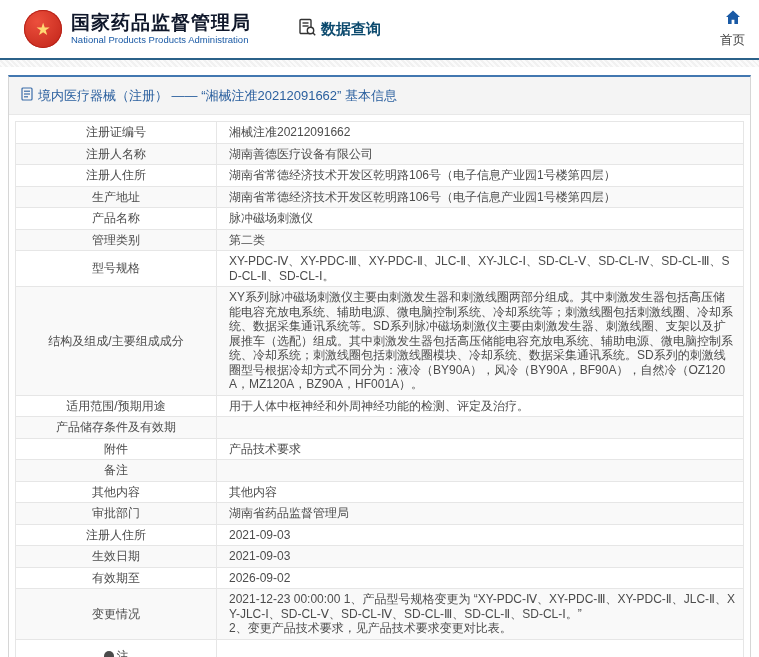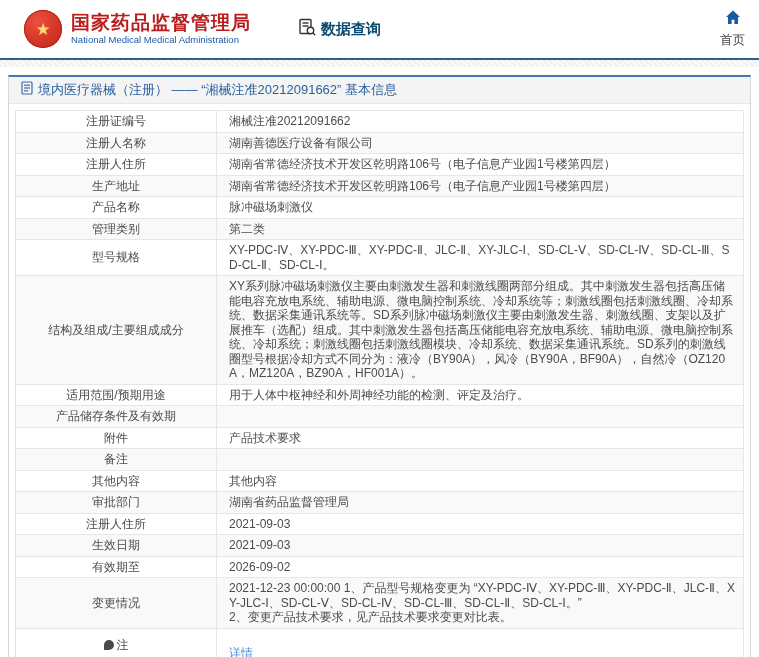--- a/index.html
+++ b/index.html
@@ -7,35 +7,35 @@
     font-family:"Liberation Sans","DejaVu Sans",sans-serif; }
 
   
   .header { height:58px; display:flex; align-items:center; padding:0 14px 0 24px; background:#fff; }
   .emblem { width:38px; height:38px; border-radius:50%; flex:none;
     background:radial-gradient(circle at 35% 30%, #ec4f3c, #bf2318);
     display:flex; align-items:center; justify-content:center;
     box-shadow:0 0 0 1px #b62218 inset; }
   .emblem-star { color:#ffd873; font-size:17px; line-height:1; }
   .agency { margin-left:9px; }
-  .agency-cn { color:#b91c1c; font-size:19px; font-weight:bold; letter-spacing:1px; line-height:22px; }
+  .agency-cn { color:#0f172a; font-size:19px; font-weight:bold; letter-spacing:1px; line-height:22px; }
   .agency-en { color:#1a5aa5; font-size:9.5px; line-height:12px; }
   .data-query { display:flex; align-items:center; margin-left:42px; cursor:pointer; }
   .data-query span { font-size:15px; font-weight:600; color:#0c4a6e; margin-left:4px; }
   .top-nav { margin-left:auto; display:flex; gap:10px; }
   .nav-item { display:flex; flex-direction:column; align-items:center; cursor:pointer; }
   .nav-item .nav-label { font-size:12.5px; color:#444; margin-top:3px; }
 
   .header-rule { height:2px; background:#2b6189; }
   .hatch-strip { height:7px;
     background:repeating-linear-gradient(45deg,#f1f1f1 0 2px,#fbfbfb 2px 4px); }
 
   
   .panel { margin:8px 8px 0 8px; border:1px solid #d6d6d6; border-top:2px solid #4277b0; background:#fff; }
-  .title-bar { height:27px; background:#f4f4f4; display:flex; align-items:center;
+  .title-bar { height:38px; background:#f4f4f4; display:flex; align-items:center;
     padding:0 12px; border-bottom:1px solid #e8e8e8; }
   .title-bar .bar-title { color:#2a5f9e; font-size:13px; margin-left:5px; }
 
   .table-wrap { padding:6px 6px 8px 6px; }
   table { width:100%; border-collapse:collapse; table-layout:fixed; }
   td { border:1px solid #e6e6e6; padding:3px 8px; font-size:12px; line-height:14.5px;
     color:#4c4c4c; vertical-align:middle; word-break:break-all; }
   col.c-label { width:201px; }
   td.label { text-align:center; color:#4c4c4c; }
   td.value { padding-left:12px; white-space:pre-line; }
@@ -46,21 +46,21 @@
 </style>
 </head>
 <body>
 
 <div class="header">
   <div class="emblem">
     <span class="emblem-star">★</span>
   </div>
   <div class="agency">
     <div class="agency-cn">国家药品监督管理局</div>
-    <div class="agency-en">National Medical Medical Administration</div>
+    <div class="agency-en">National Products Products Administration</div>
   </div>
   <div class="data-query">
     <span>
       <svg width="20" height="19" viewBox="0 0 20 19" fill="none" stroke="#333" stroke-width="1.4">
         <rect x="3" y="1.5" width="11" height="14" rx="1"></rect>
         <line x1="5.5" y1="5" x2="11.5" y2="5"></line>
         <line x1="5.5" y1="8" x2="11.5" y2="8"></line>
         <circle cx="13.5" cy="12.5" r="3.2" fill="#fff"></circle>
         <line x1="15.8" y1="14.8" x2="18.2" y2="17.2"></line>
       </svg>

